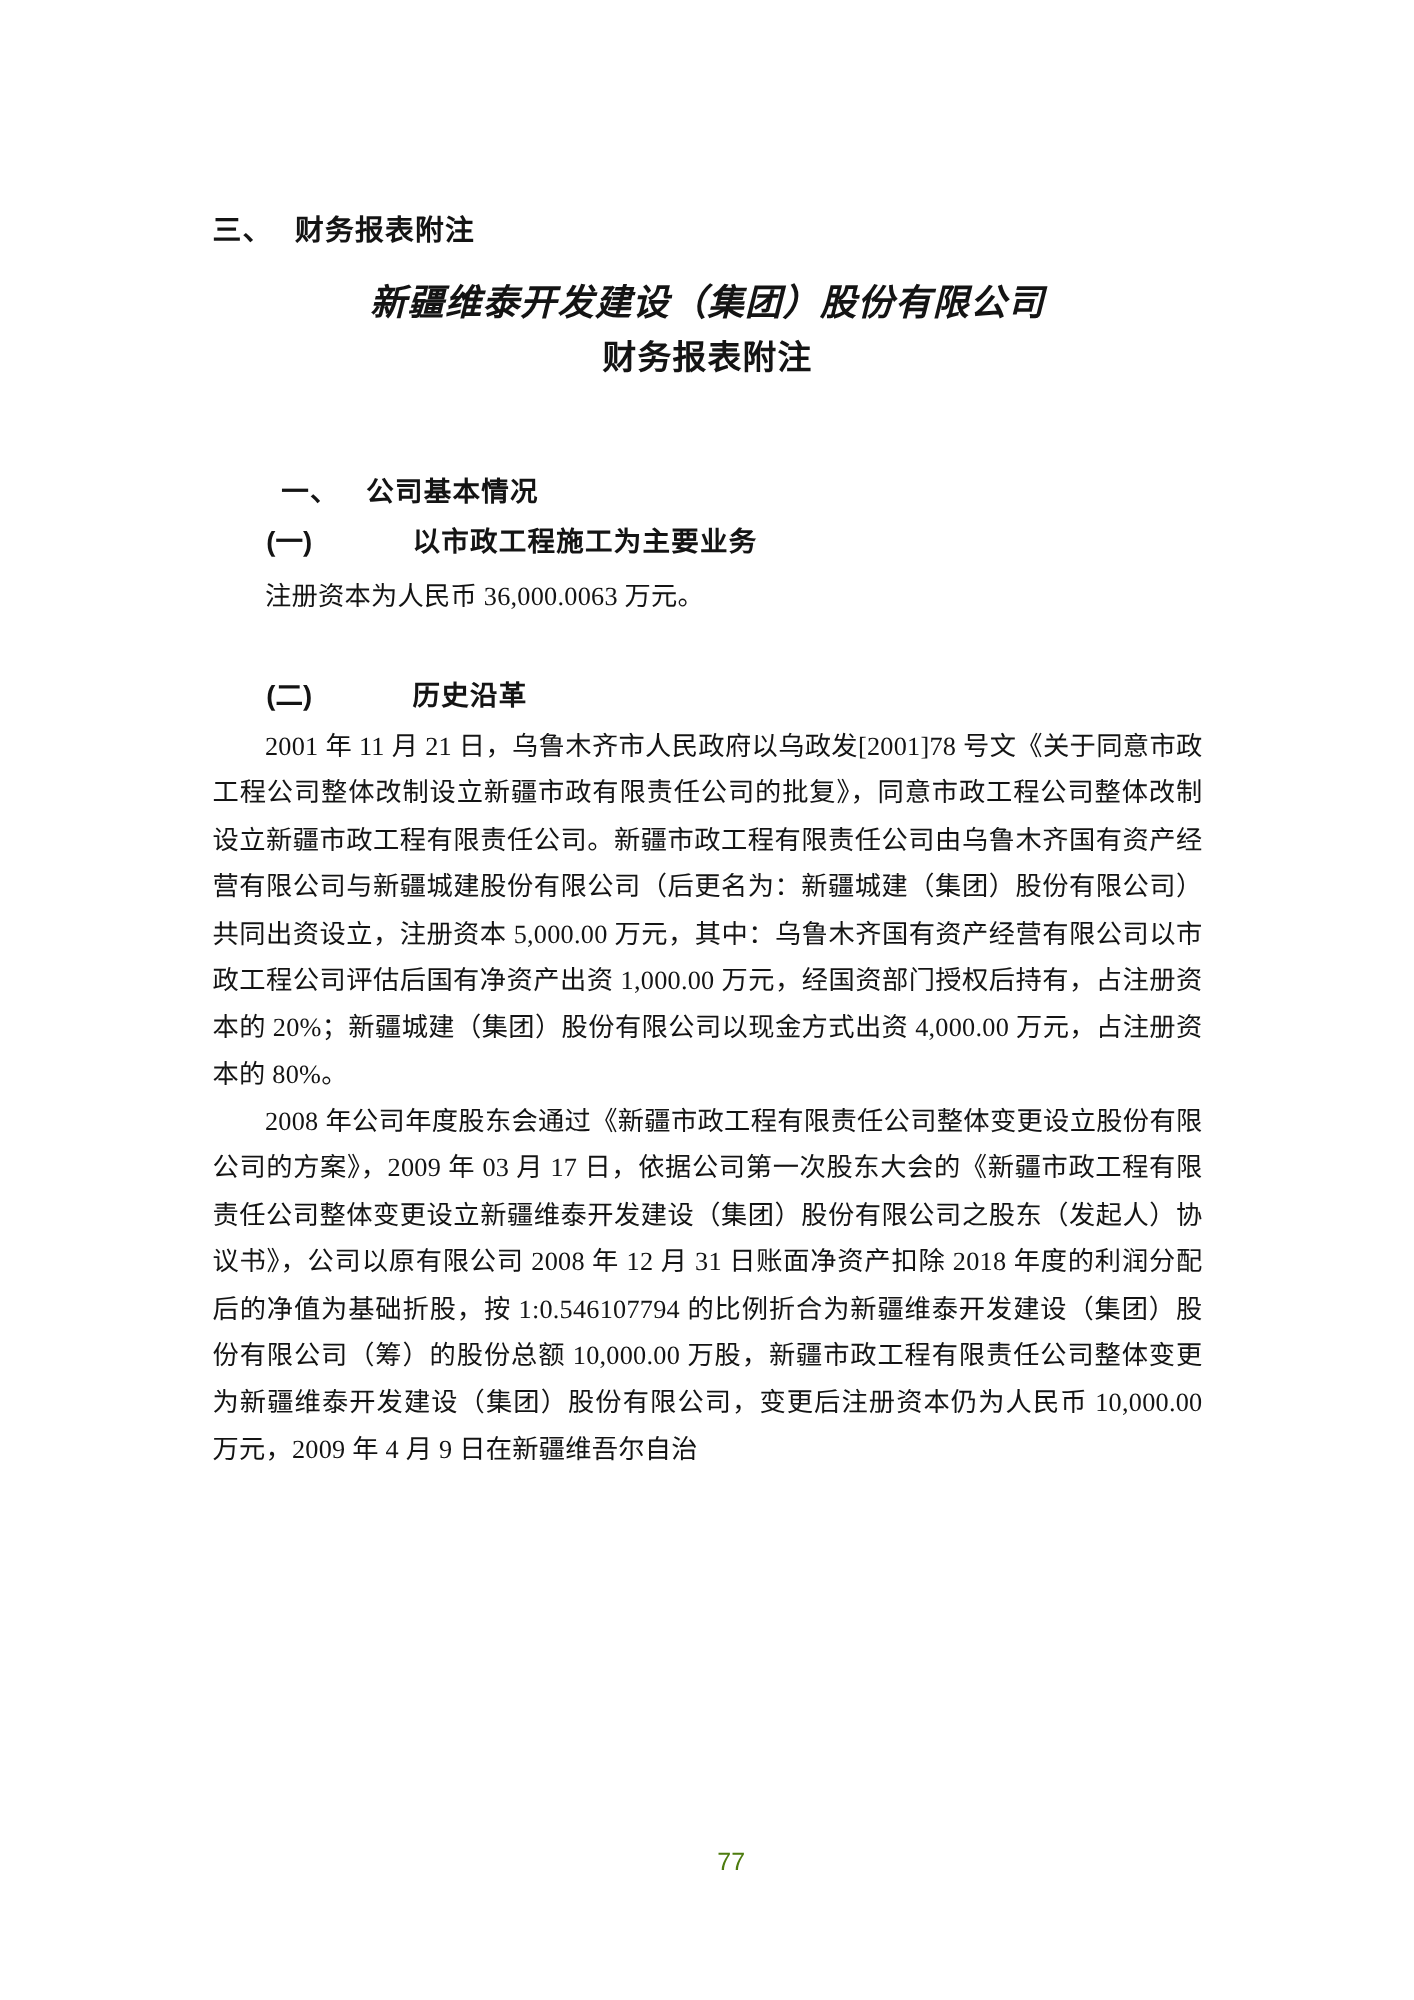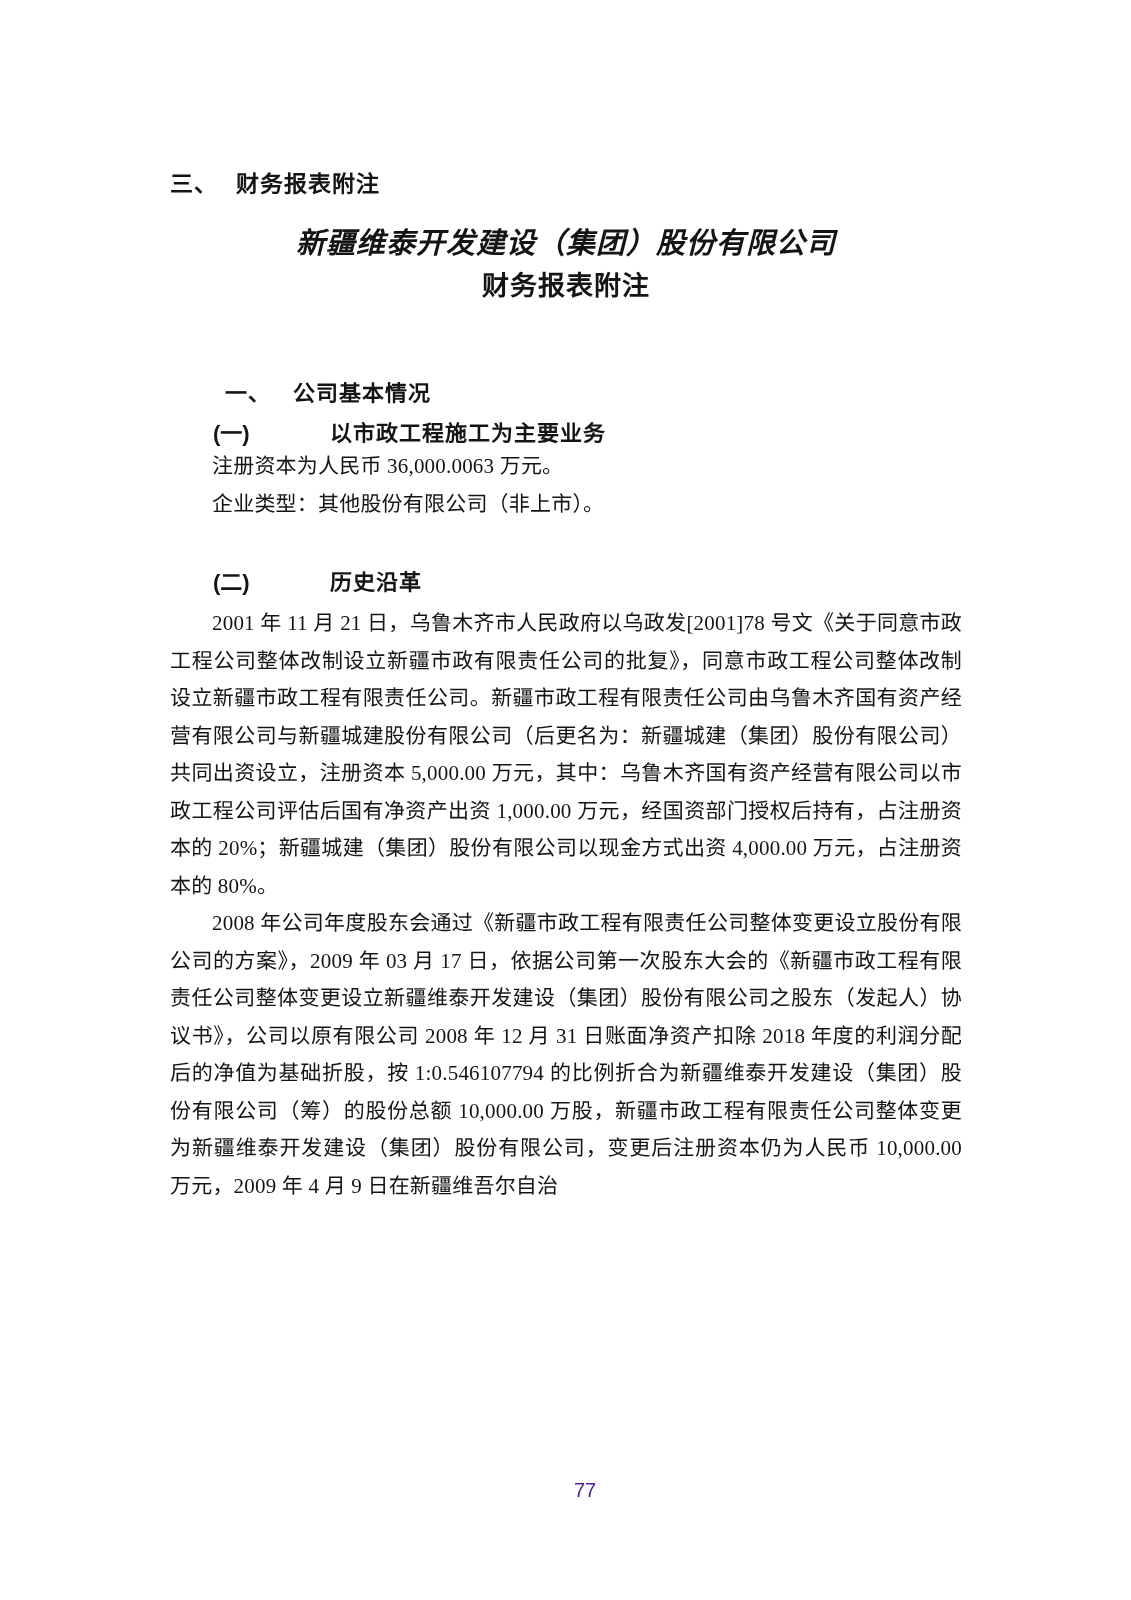--- a/index.html
+++ b/index.html
@@ -90,31 +90,31 @@
     line-height: 37.5px;
     text-align: justify;
     text-justify: inter-ideograph;
     text-indent: 2em;
     letter-spacing: 0.2px;
   }
   .body-para.short {
     text-align: left;
   }
   .body-para.first-short {
-    margin-top: 1px;
+    margin-top: 12px;
   }
   .page-number {
     position: absolute;
     left: 0;
     right: 0;
     bottom: 98px;
     text-align: center;
     font-family: "Liberation Sans", "DejaVu Sans", sans-serif;
     font-size: 20px;
-    color: #4c1d95;
+    color: #4d7c0f;
     padding-left: 39px;
   }
 </style>
 </head>
 <body>
 
 <div class="page">
 
   <div class="top-heading">
     <span class="num">三、</span>
@@ -130,21 +130,20 @@
     <span class="num">一、</span>
     <span>公司基本情况</span>
   </div>
 
   <div class="sec-heading level2">
     <span class="num">(一)</span>
     <span>以市政工程施工为主要业务</span>
   </div>
 
   <p class="body-para short first-short">注册资本为人民币 36,000.0063 万元。</p>
-  <p class="body-para short">企业类型：其他股份有限公司（非上市）。</p>
 
   <div class="sec-heading level2 history">
     <span class="num">(二)</span>
     <span>历史沿革</span>
   </div>
 
   <p class="body-para">2001 年 11 月 21 日，乌鲁木齐市人民政府以乌政发[2001]78 号文《关于同意市政工程公司整体改制设立新疆市政有限责任公司的批复》，同意市政工程公司整体改制设立新疆市政工程有限责任公司。新疆市政工程有限责任公司由乌鲁木齐国有资产经营有限公司与新疆城建股份有限公司（后更名为：新疆城建（集团）股份有限公司）共同出资设立，注册资本 5,000.00 万元，其中：乌鲁木齐国有资产经营有限公司以市政工程公司评估后国有净资产出资 1,000.00 万元，经国资部门授权后持有，占注册资本的 20%；新疆城建（集团）股份有限公司以现金方式出资 4,000.00 万元，占注册资本的 80%。</p>
   <p class="body-para">2008 年公司年度股东会通过《新疆市政工程有限责任公司整体变更设立股份有限公司的方案》，2009 年 03 月 17 日，依据公司第一次股东大会的《新疆市政工程有限责任公司整体变更设立新疆维泰开发建设（集团）股份有限公司之股东（发起人）协议书》，公司以原有限公司 2008 年 12 月 31 日账面净资产扣除 2018 年度的利润分配后的净值为基础折股，按 1:0.546107794 的比例折合为新疆维泰开发建设（集团）股份有限公司（筹）的股份总额 10,000.00 万股，新疆市政工程有限责任公司整体变更为新疆维泰开发建设（集团）股份有限公司，变更后注册资本仍为人民币 10,000.00 万元，2009 年 4 月 9 日在新疆维吾尔自治</p>
 
   <div class="page-number">77</div>

